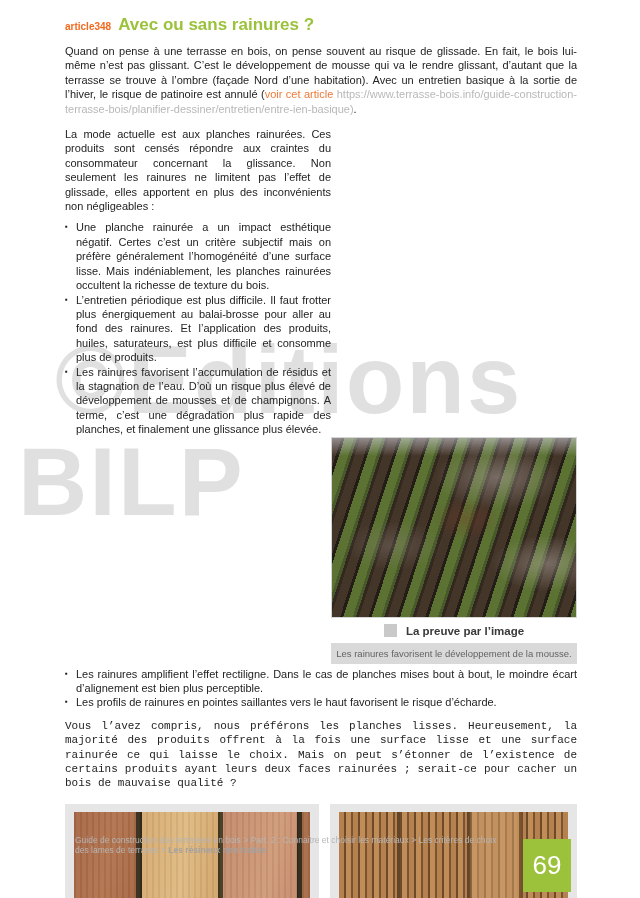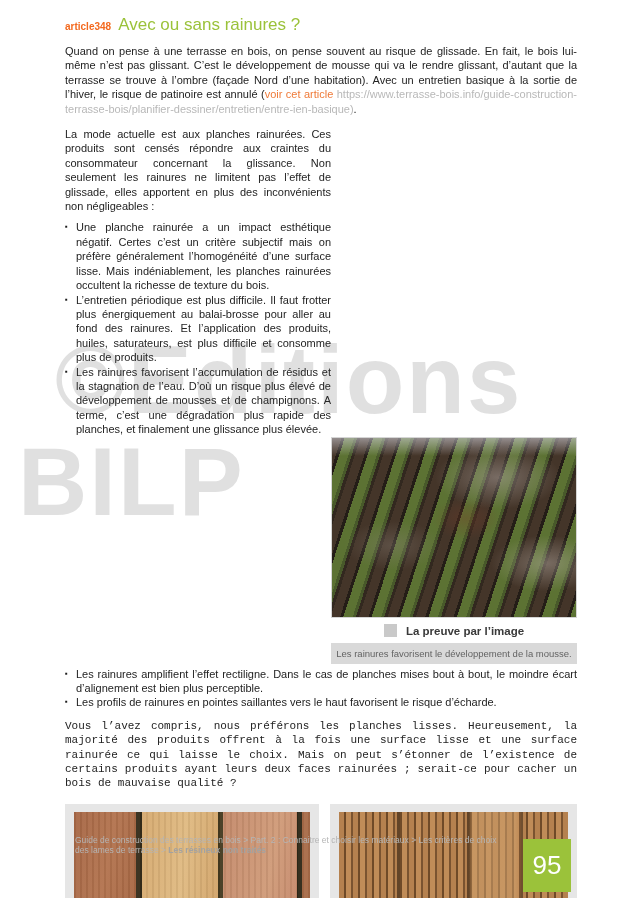--- a/index.html
+++ b/index.html
@@ -10,21 +10,21 @@
   .topbar{position:relative;height:67px;background:var(--green,#9bc23a);}
   .topbar-title{position:absolute;left:68px;top:30px;color:#fff;font-size:15px;font-weight:bold;}
   .chapter-box{position:absolute;right:68px;top:0;width:59px;height:67px;background:var(--orange,#f3691e);
                display:flex;align-items:center;justify-content:center;}
   .chapter-num{color:#fff;font-size:33px;font-weight:bold;margin-top:4px;}
 
   
   .content{padding:0 63px 0 65px;}
   .article-head{margin-top:15px;line-height:20px;white-space:nowrap;}
   .art-id{font-size:10px;font-weight:bold;color:var(--orange,#f3691e);}
-  .art-title{font-size:17px;font-weight:normal;color:var(--green,#9bc23a);margin-left:7px;}
+  .art-title{font-size:17px;font-weight:bold;color:var(--green,#9bc23a);margin-left:7px;}
 
   p{margin:0;}
   .body-text{font-size:11px;line-height:14.4px;text-align:justify;color:#232323;}
   .intro{margin-top:7px;}
   .link{color:var(--link_orange,#ef7a38);}
   .url{color:var(--url_gray,#b8b8b8);}
 
   .cols{margin-top:11px;display:flex;align-items:flex-start;flex-direction:column;}
   .col-left{width:266px;flex:0 0 266px;}
   ul.bullets{list-style:none;margin:7px 0 0 0;padding:0;}
@@ -158,16 +158,16 @@
     </div>
 
   </div>
 
   <div class="wm wm1">©Editions</div>
   <div class="wm wm2">BILP</div>
 
   <div class="footer-text"><span>Guide de construction des terrasses en bois &gt; Part. 2 : Connaitre et choisir les matériaux &gt; Les critères de choix des lames de terrasse &gt; </span><b>Les résineux non traités</b></div>
 
   <div class="page-num-box">
-    <span class="page-num">95</span>
+    <span class="page-num">69</span>
   </div>
 
 </div>
 
 </body></html>

